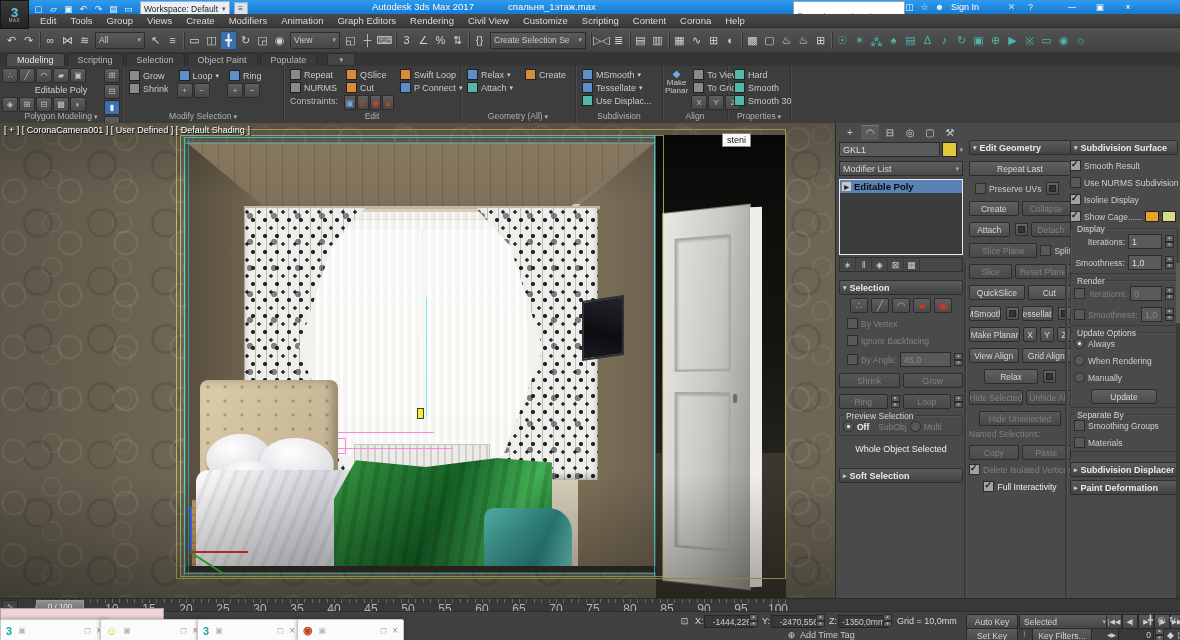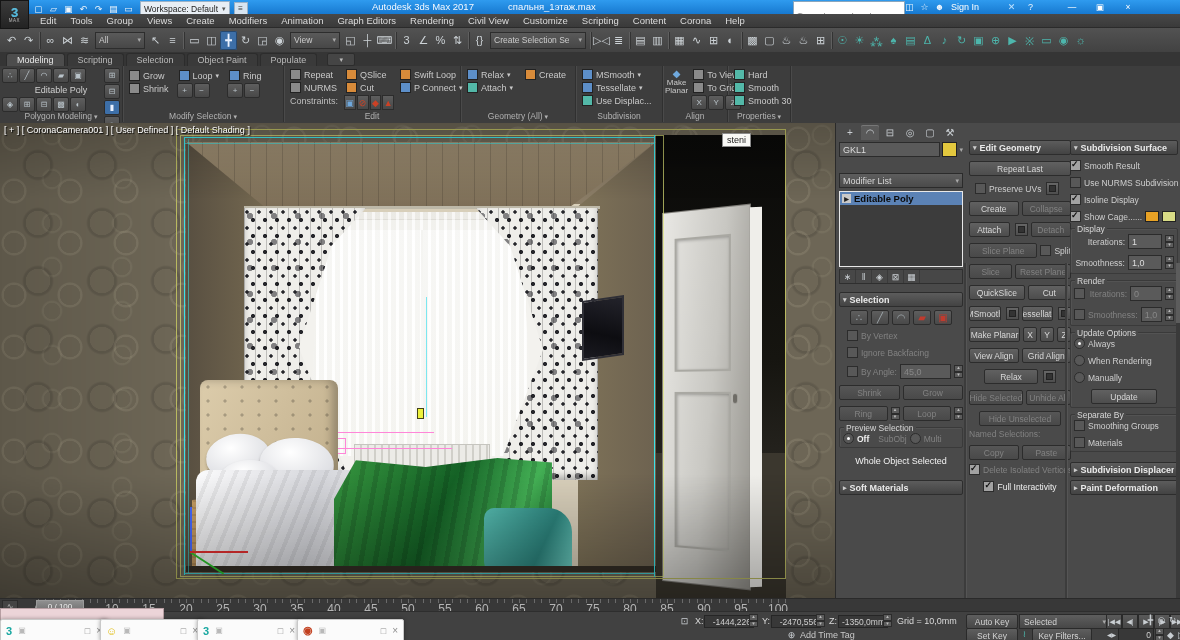--- a/index.html
+++ b/index.html
@@ -595,21 +595,21 @@
         <span class="cpt">▢</span>
         <span class="cpt">⚒</span>
       </div>
 
     <div class="abs" style="left:3px;top:19px;width:124px;">
       <div style="display:flex;gap:2px;align-items:center;">
         <div class="fld" style="flex:1;">GKL1</div>
         <div class="swatch"></div>
         <span style="font-size:7px;color:#aaa;">▾</span>
       </div>
-      <div class="ddl" style="margin-top:16px;">
+      <div class="ddl" style="margin-top:4px;">
           <span>Modifier List</span>
         </div>
       <div class="stack" style="margin-top:3px;">
         <div class="stkrow">
           <span class="stkarr">▶</span>
           <span>Editable Poly</span>
         </div>
       </div>
       <div style="display:flex;margin-top:2px;border:1px solid #2f2f2f;background:#474747;" id="stackico">
           <span class="ski">∗</span>
@@ -667,21 +667,21 @@
         <div class="row" style="margin-top:0;">
           <span class="rd on"></span>
             <span class="lbl" style="color:#f0f0f0;font-weight:bold;">Off</span>
           <span class="lbl dis" style="margin-left:6px;">SubObj</span>
           <span class="rd"></span>
             <span class="lbl dis">Multi</span>
         </div>
       </div>
       <div style="text-align:center;color:#f2f2f2;font-size:9px;margin-top:8px;">Whole Object Selected</div>
       <div class="rollh cl" style="margin-top:14px;">
-          <span>Soft Materials</span>
+          <span>Soft Selection</span>
         </div>
     </div>
 
     <div class="colsep" style="left:128px;"></div>
 
     <div class="abs" style="left:133px;top:17px;width:102px;">
       <div class="rollh">
           <span>Edit Geometry</span>
         </div>
       <div class="row">

